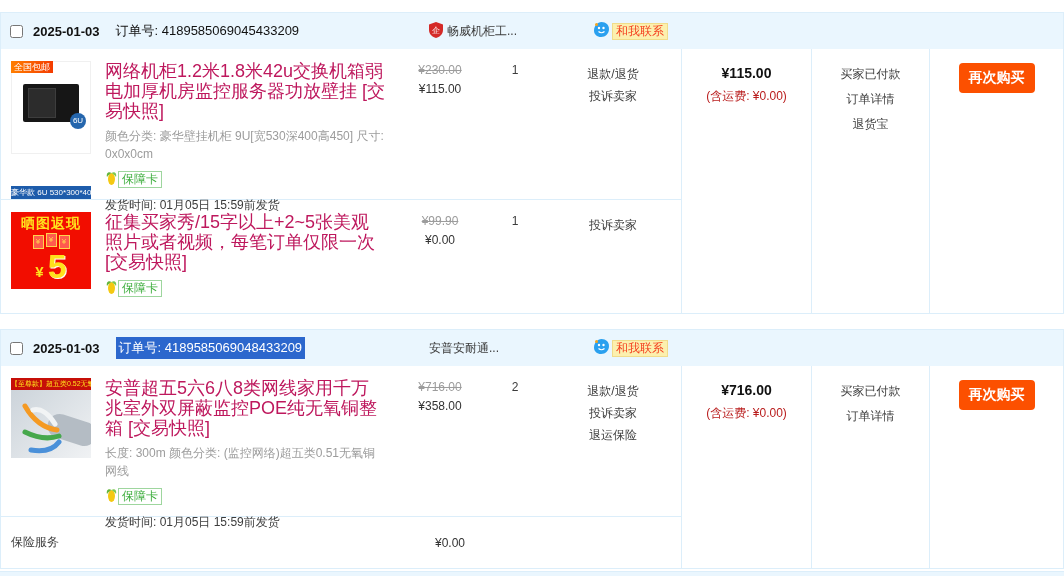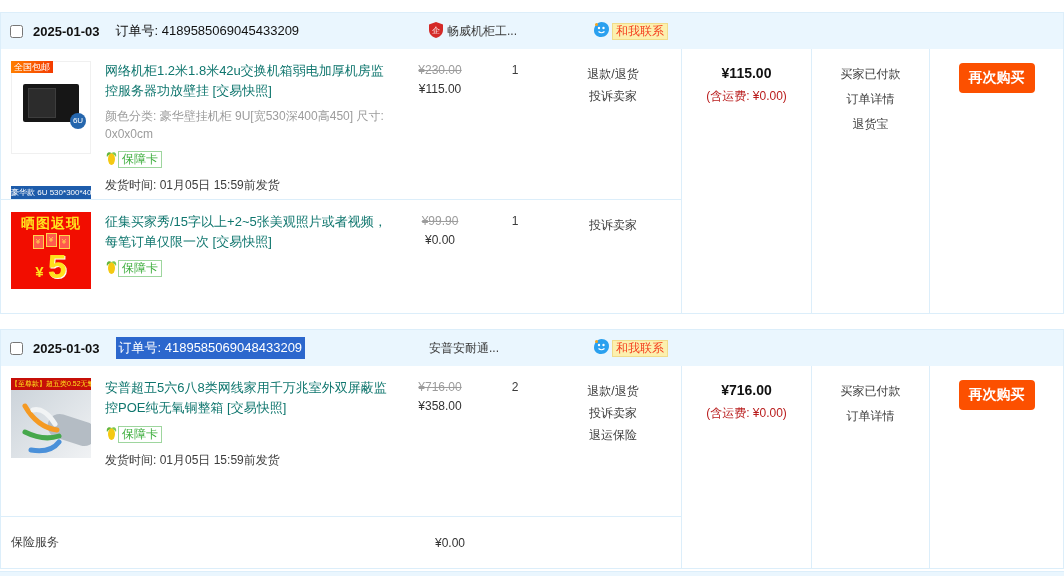--- a/index.html
+++ b/index.html
@@ -34,21 +34,21 @@
   .product-row { display:flex; padding:12px 0 0 10px; }
   .product-row + .product-row, .ins-row { border-top:1px solid #dceefa; }
   .row-h152 { height:150px; } .row-h116 { height:114px; } .row-h150 { height:150px; }
 
   .p-img { width:80px; flex:none; position:relative; cursor:pointer; }
   .p-info { width:290px; flex:none; margin-left:14px; padding-right:8px; }
   .p-price { width:90px; flex:none; text-align:center; padding-top:2px; }
   .p-qty { width:60px; flex:none; text-align:center; padding-top:2px; }
   .p-actions { flex:1; text-align:center; padding-top:2px; }
 
-  .p-title { font-size:13px; line-height:20px; color:#0f766e; cursor:pointer; }
+  .p-title { font-size:18px; line-height:20px; color:#be185d; cursor:pointer; }
   .sku { margin-top:6px; color:#9c9c9c; line-height:18px; }
   .badge-row { display:flex; align-items:center; margin-top:7px; height:18px; }
   .badge-label { border:1px solid #9ed69e; color:#3eae3e; background:#fff;
                  height:17px; line-height:15px; padding:0 3px; }
   .ship { margin-top:9px; color:#3c3c3c; }
 
   .orig { color:#9c9c9c; text-decoration:line-through; }
   .cur { margin-top:5px; color:#333; }
   .act { line-height:22px; cursor:pointer; }
 
@@ -247,20 +247,21 @@
               <rect x="36" y="28" width="50" height="24" rx="12" fill="#b4bcc4" transform="rotate(18 61 40)"></rect>
               <path d="M46 40 C32 38 22 30 14 16" stroke="#f59a23" stroke-width="5" fill="none" stroke-linecap="round"></path>
               <path d="M44 34 C38 24 30 18 22 20" stroke="#f2f4f5" stroke-width="5" fill="none" stroke-linecap="round"></path>
               <path d="M48 46 C36 50 26 48 14 42" stroke="#46a84c" stroke-width="5" fill="none" stroke-linecap="round"></path>
               <path d="M48 52 C42 60 32 62 20 60" stroke="#4a90d9" stroke-width="5" fill="none" stroke-linecap="round"></path>
             </svg>
           </div>
         </div>
         <div class="p-info">
           <div class="p-title"><span>安普超五5六6八8类网线家用千万兆室外双屏蔽监控POE纯无氧铜整箱</span><span> [交易快照]</span></div>
+          <div class="sku">长度: 300m  颜色分类: (监控网络)超五类0.51无氧铜网线</div>
           <div class="badge-row">
             <span><svg width="13" height="16" viewBox="0 0 13 16">
                   <ellipse cx="6.5" cy="9" rx="3.5" ry="6" fill="#f4c912"></ellipse>
                   <path d="M6.5 3 C3 1 1 4 2 7 C3 5 5 4 6.5 3 Z" fill="#62b53c"></path>
                   <path d="M6.5 3 C10 1 12 4 11 7 C10 5 8 4 6.5 3 Z" fill="#7cc94e"></path>
                 </svg></span>
             <span class="badge-label">保障卡</span>
           </div>
           <div class="ship">发货时间: 01月05日 15:59前发货</div>
         </div>

